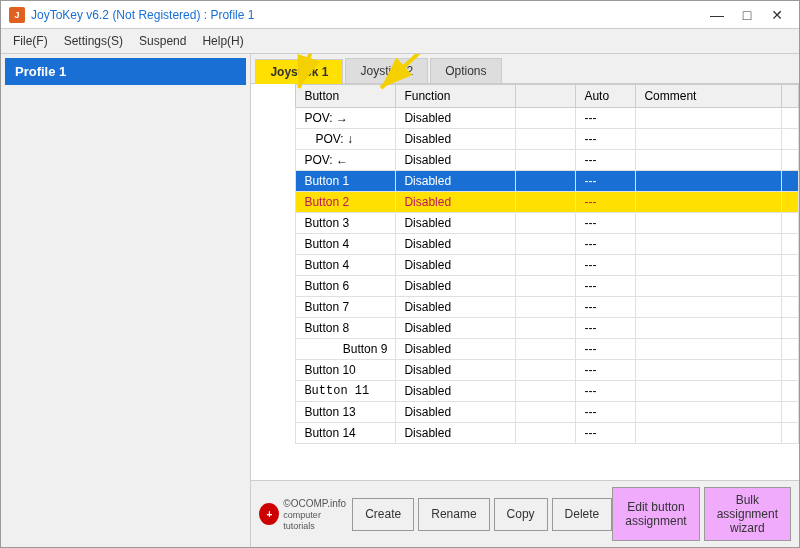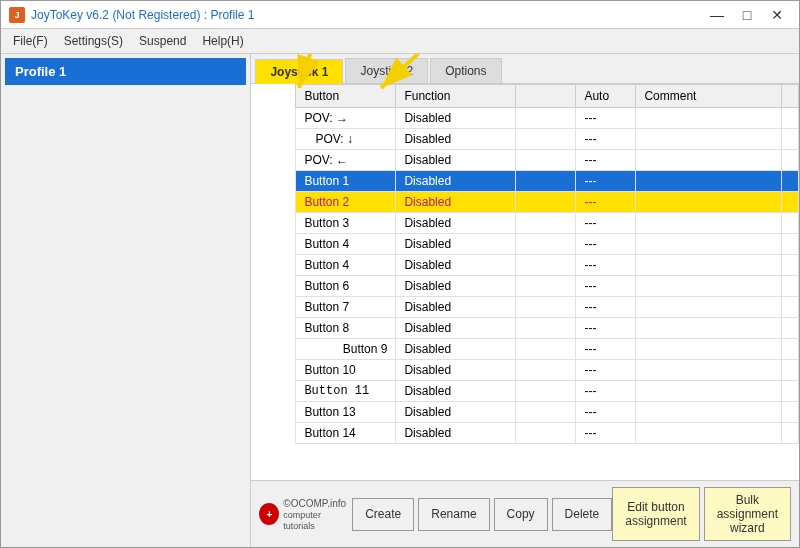--- a/index.html
+++ b/index.html
@@ -181,21 +181,21 @@
     }
     .footer-btn {
       padding: 5px 12px;
       border: 1px solid #999;
       background: #f0f0f0;
       cursor: pointer;
       font-size: 12px;
       color: #333;
     }
     .footer-btn.primary {
-      background: #fef9c3;
+      background: #f0abfc;
     }
     
     .arrows-svg {
       position: absolute;
       top: -8px;
       left: 0;
       pointer-events: none;
       z-index: 10;
     }
     .tabs-wrapper {

